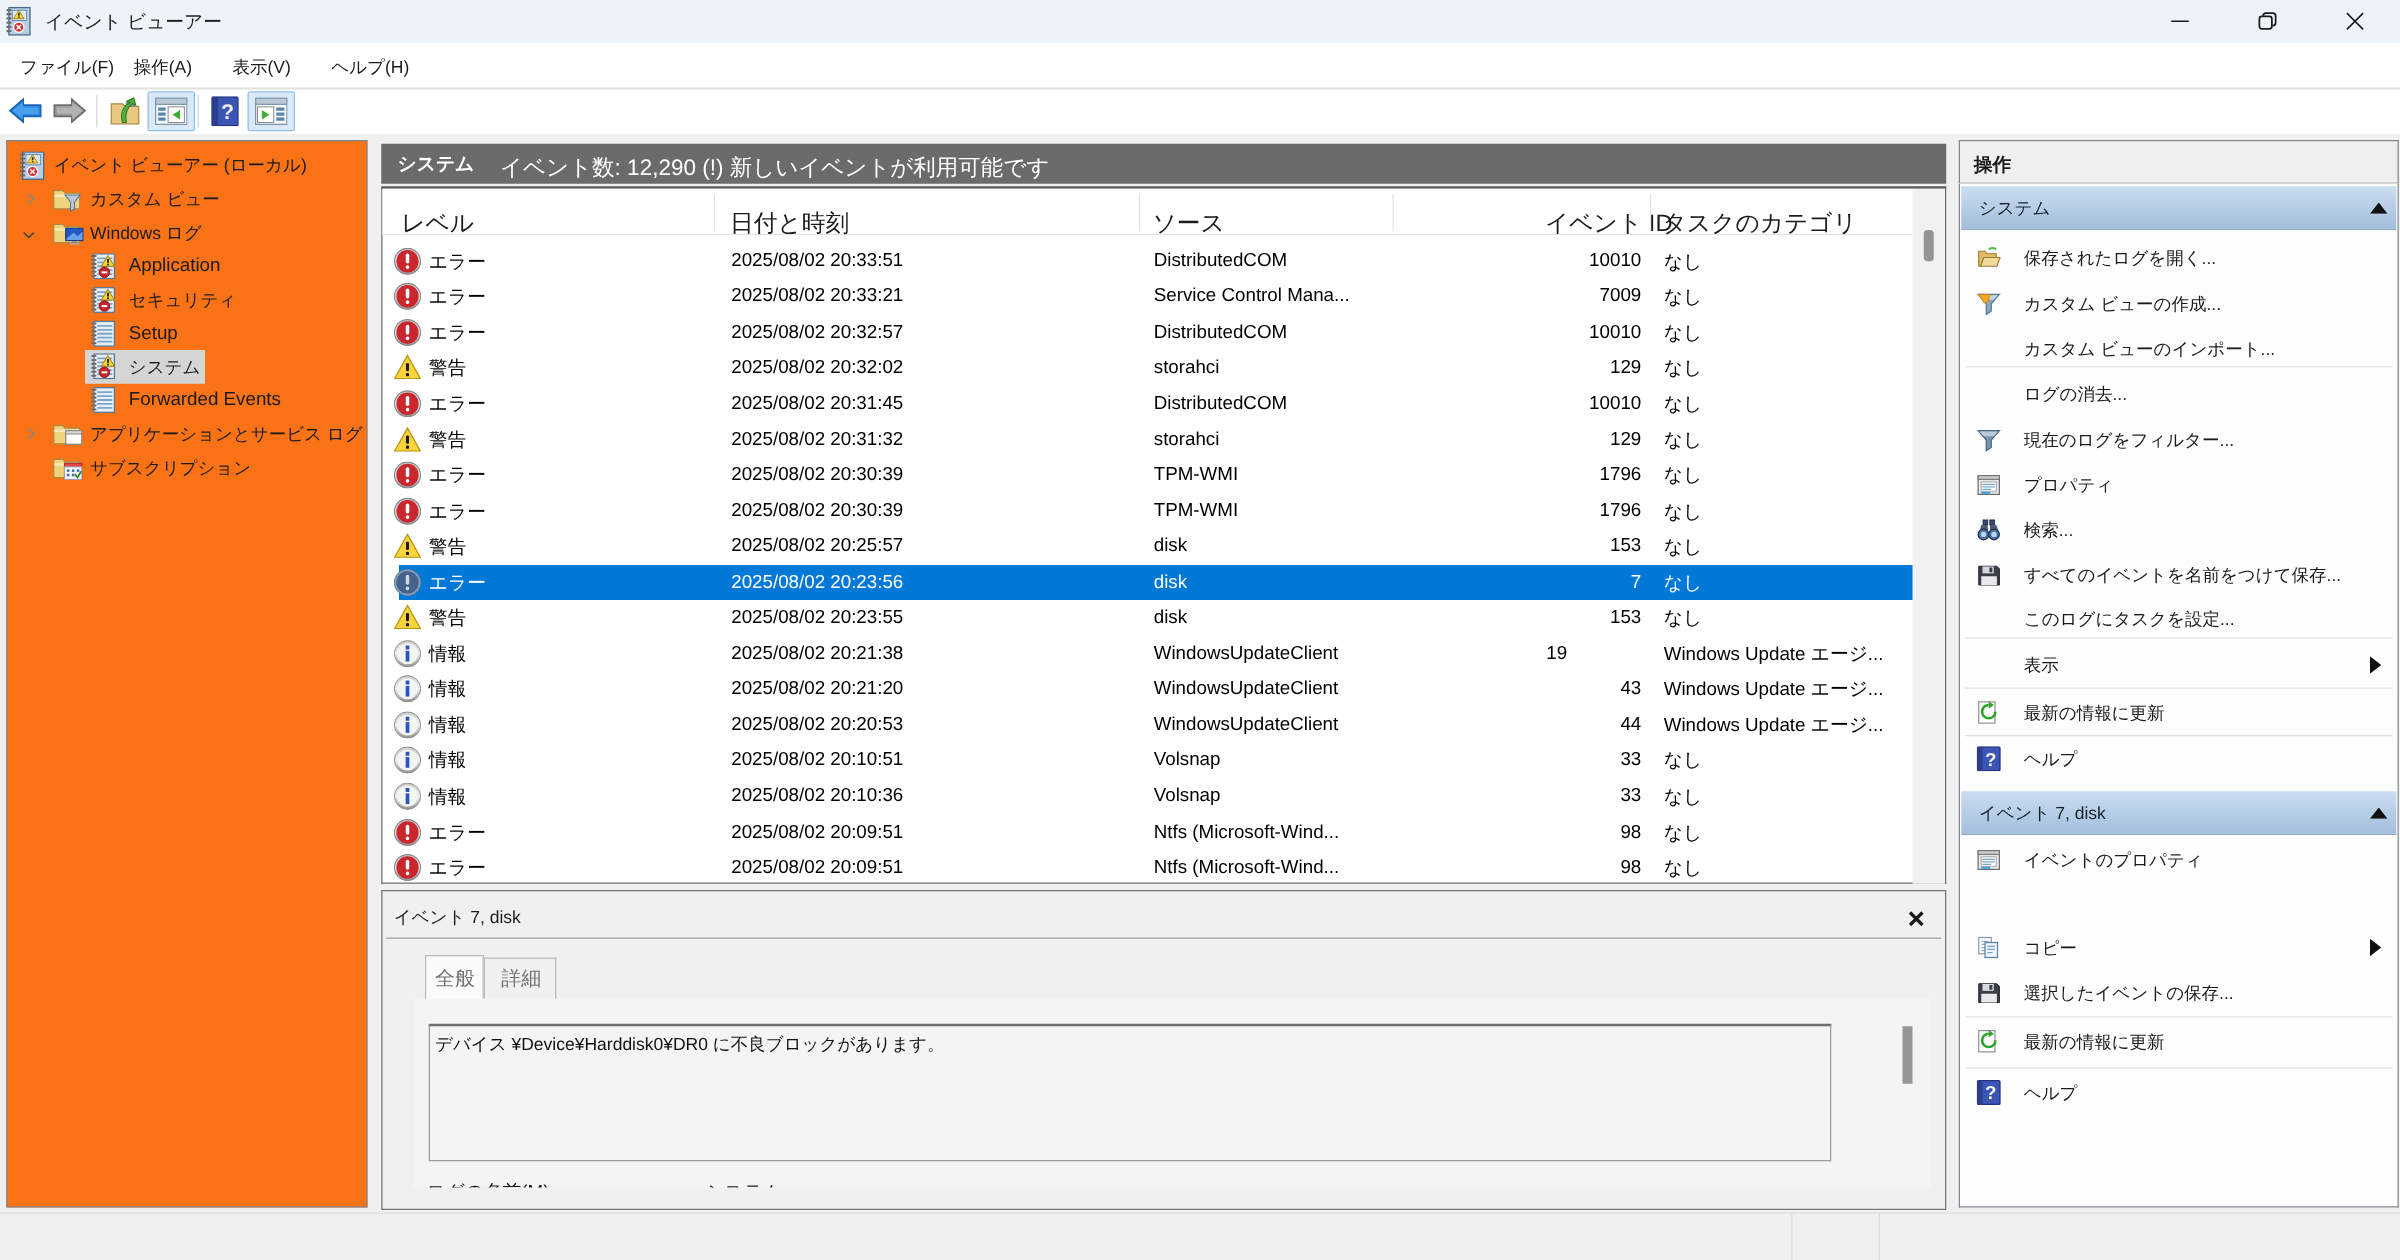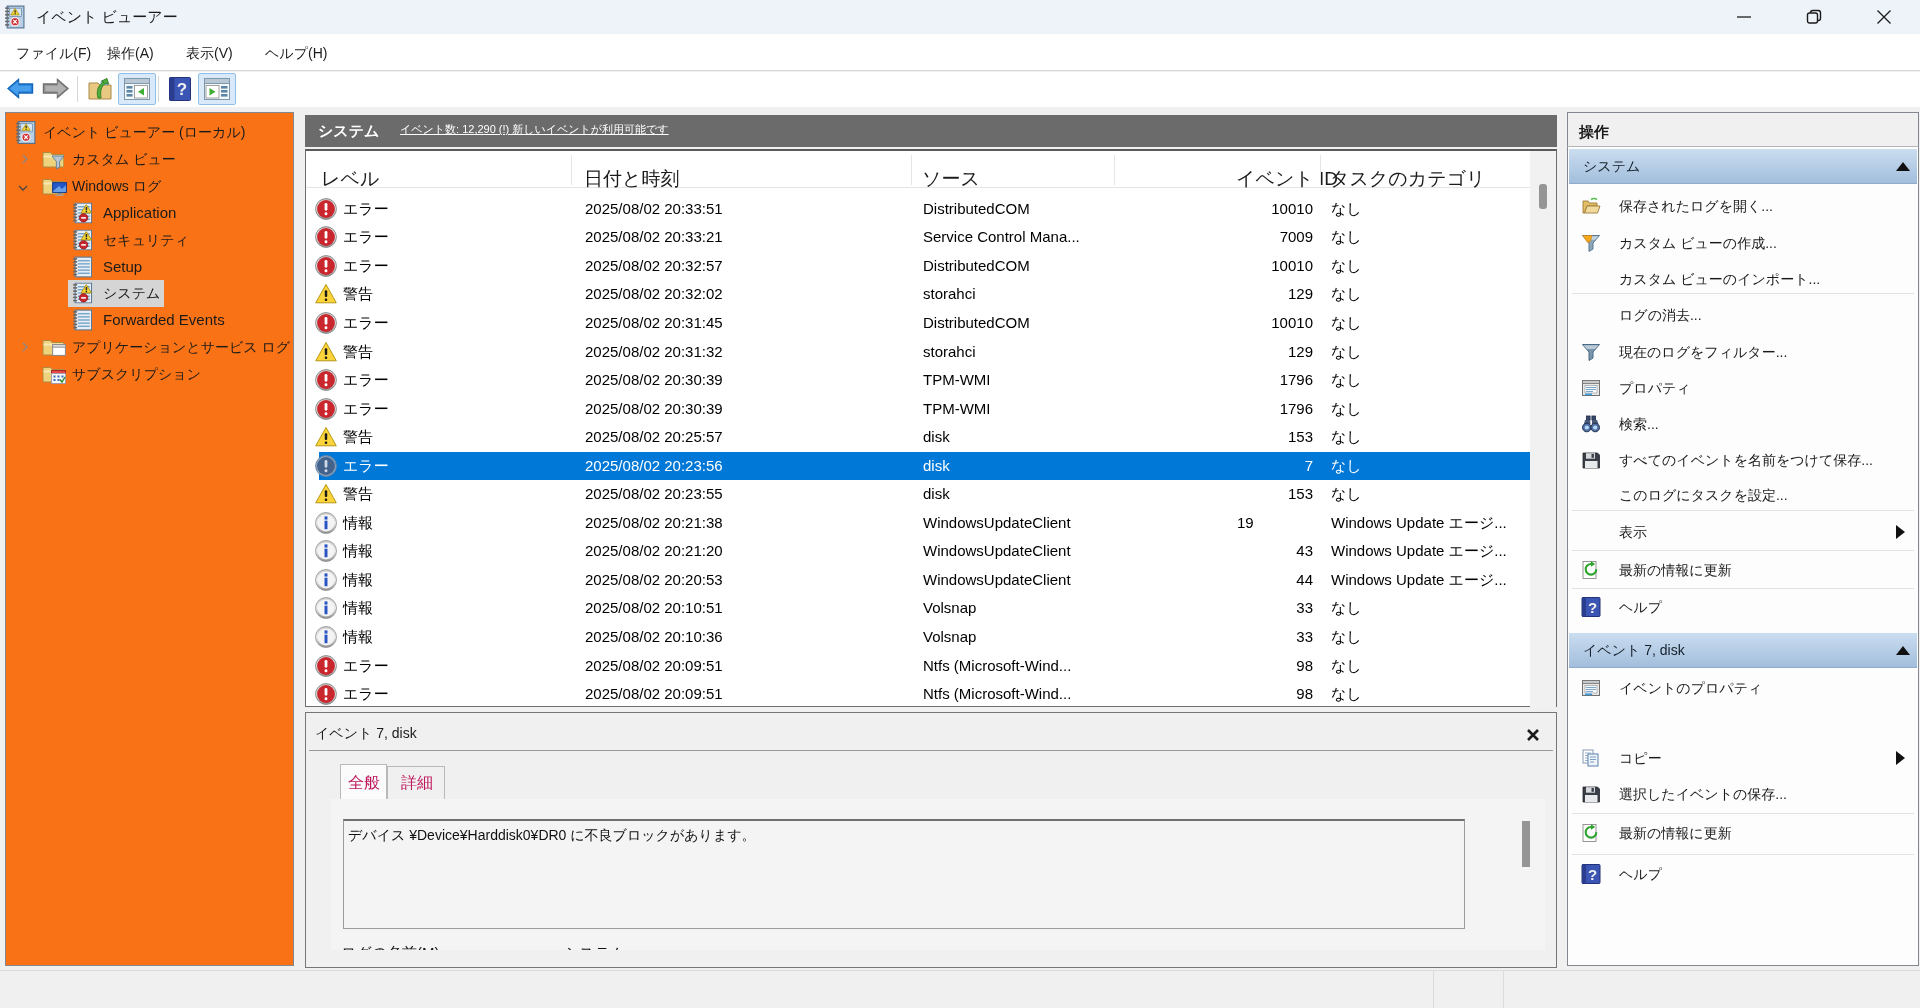--- a/index.html
+++ b/index.html
@@ -35,21 +35,21 @@
   .acthdr{left:1567px;top:112px;width:352px;height:35px;background:#f0f0f0;border:1px solid #828790;border-bottom:1px solid #b5b5b5;box-sizing:border-box;}
   .actpanel{left:1567px;top:147px;width:352px;height:819px;background:#fdfdfd;border:1px solid #828790;border-top:none;box-sizing:border-box;}
   .secbar{position:absolute;left:1px;width:348px;height:35px;background:linear-gradient(#cbddf0,#a2bedc);border-bottom:1px solid #8fabc9;box-sizing:border-box;}
   .secbar .t{position:absolute;left:14px;top:9px;font-size:14px;color:#15202b;}
   .aitem{position:absolute;left:1px;width:348px;height:36px;}
   .aitem .t{position:absolute;left:50px;top:10px;font-size:14px;color:#1b1b1b;white-space:nowrap;}
   .aitem svg{position:absolute;left:12px;top:8px;width:20px;height:20px;}
   .asep{position:absolute;left:4px;width:342px;height:1px;background:#e2e2e2;}
   
   .prevpane{left:305px;top:712px;width:1252px;height:256px;background:#f0f0f0;border:1px solid #767676;box-sizing:border-box;}
-  .tab{position:absolute;box-sizing:border-box;font-size:15px;color:#be185d;}
+  .tab{position:absolute;box-sizing:border-box;font-size:15px;color:#737373;}
   
   .sbtrack{position:absolute;background:#f1f1f1;}
   .sbthumb{position:absolute;background:#959595;}
   .statusbar{left:0;top:970px;width:1920px;height:38px;background:#f0f0f0;border-top:1px solid #dcdcdc;box-sizing:border-box;}
   .vline{position:absolute;top:0;width:1px;height:38px;background:#dcdcdc;}
 </style>
 </head>
 <body>
 
 <svg width="0" height="0" style="position:absolute">
@@ -373,21 +373,21 @@
           <rect x="6.5" y="9" width="2" height="2"></rect>
         </g>
         <path d="M9 9.5 l2 2.5 3-5" stroke="#2a8a2a" stroke-width="1.4" fill="none"></path>
       </svg>
     <div class="lbl" style="left:66px">サブスクリプション</div>
   </div>
 </div>
 
 <div class="abs hdrbar">
   <span style="position:absolute;left:13px;top:7px;font-size:15px;font-weight:bold;">システム</span>
-  <span style="position:absolute;left:95px;top:7px;font-size:11px;text-decoration:underline;">イベント数: 12,290 (!) 新しいイベントが利用可能です</span>
+  <span style="position:absolute;left:95px;top:7px;font-size:18px;">イベント数: 12,290 (!) 新しいイベントが利用可能です</span>
 </div>
 
 <div class="abs listwrap" id="listwrap">
   <div class="colhdr">
     <div class="collbl" style="left:15px">レベル</div>
     <div class="collbl" style="left:278px">日付と時刻</div>
     <div class="collbl" style="left:616px">ソース</div>
     <div class="collbl" style="left:930px;width:76px;text-align:right">イベント ID</div>
     <div class="collbl" style="left:1024px">タスクのカテゴリ</div>
     <div class="colsep" style="left:265px"></div>

